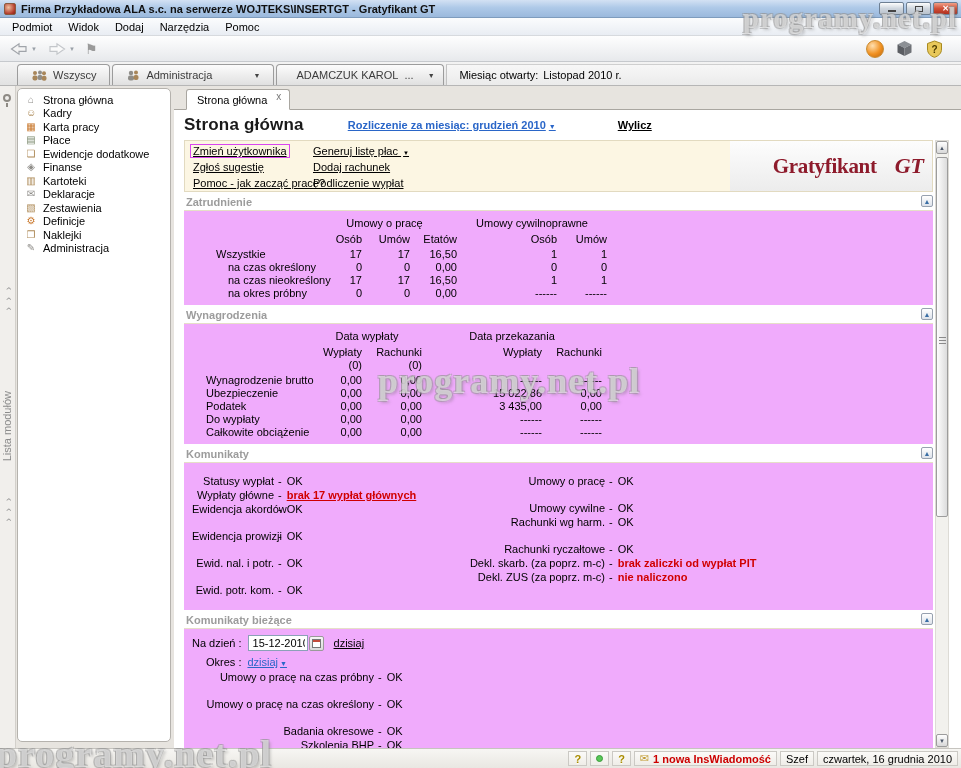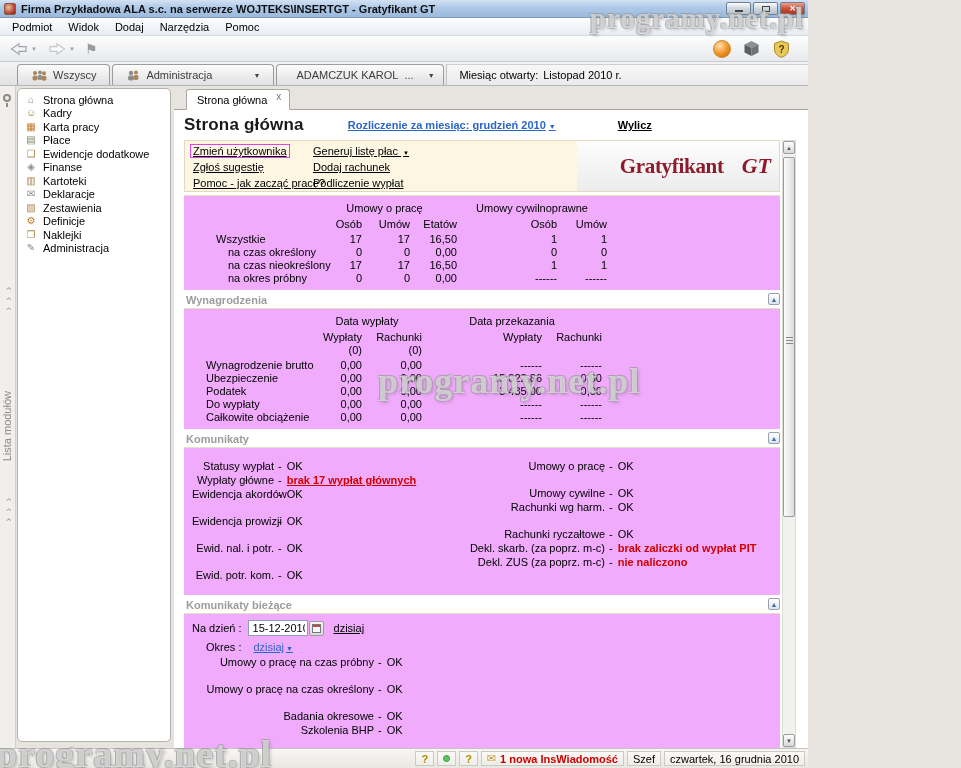--- a/index.html
+++ b/index.html
@@ -1,18 +1,18 @@
 <!DOCTYPE html>
 <html><head>
 <meta charset="utf-8">
 <style>
   * { margin:0; padding:0; box-sizing:border-box; }
   html,body { width:961px; height:768px; overflow:hidden; }
   body { font-family:"Liberation Sans", sans-serif; font-size:11px; color:#000; background:#e7e4df; }
-  .win { position:relative; width:808px; height:768px; display:flex; flex-direction:column; }
+  .win { position:relative; width:961px; height:768px; display:flex; flex-direction:column; }
 
   
   .titlebar { height:18px; display:flex; align-items:center; padding:0 3px 0 4px;
     background:linear-gradient(#d3e1f3,#aec9e8 45%,#9bb9dc); border-bottom:1px solid #7e9cbd; }
   .tb-ico { width:12px; height:12px; border-radius:2px; margin-right:5px;
     background:radial-gradient(circle at 35% 35%, #f0c0a0, #b23a2a 70%, #7c2418); border:1px solid #8a5a40; }
   .tb-title { font-weight:bold; font-size:11px; color:#101010; white-space:nowrap; }
   .winbtns { margin-left:auto; display:flex; gap:2px; }
   .wb { width:25px; height:13px; border:1px solid #6e7f92; border-radius:2px;
     background:linear-gradient(#fdfdfd,#cfd6de 50%,#b9c2cc); display:flex; align-items:center; justify-content:center;
@@ -119,21 +119,21 @@
 
   .kb-body { padding:6px 0 0 8px; height:152px; }
   .kb-ctl { display:flex; align-items:center; height:16px; }
   .date-input { width:60px; height:16px; border:1px solid #8ca0b8; font:11px "Liberation Sans",sans-serif; padding:0 2px 0 4px; margin-left:6px; }
   .cal-btn { width:15px; height:15px; border:1px solid #9a9a9a; border-radius:2px; margin-left:1px;
     background:linear-gradient(#f6f6f6,#dadada); display:flex; align-items:center; justify-content:center; cursor:default; }
   .cal-ico { width:9px; height:9px; border:1px solid #777; background:linear-gradient(#c34c3c 0 2px,#fff 2px); }
   .link-black { text-decoration:underline; cursor:pointer; margin-left:10px; }
   .link-blue { color:#2a66c8; text-decoration:underline; cursor:pointer; }
   .blue-caret { color:#2a66c8; font-size:7px; margin-left:2px; }
-  .kb-okres { margin-top:4px; margin-left:14px; height:14px; display:flex; align-items:center; gap:12px; }
+  .kb-okres { margin-top:4px; margin-left:14px; height:14px; display:flex; align-items:center; gap:6px; }
   .kbrow { display:flex; height:12px; line-height:12px; }
   .kbrow .klbl { width:182px; }
 
   
   .scrollbar { position:absolute; top:30px; bottom:0; right:12px; width:14px; background:#f2f1ed; border:1px solid #dddbd5; }
   .sb-btn { position:absolute; left:0; width:12px; height:13px; background:linear-gradient(#fefefe,#d8d8d8);
     border:1px solid #9c9c9c; border-radius:2px; display:flex; align-items:center; justify-content:center;
     font-size:6px; color:#4a5668; }
   .sb-up { top:0; } .sb-down { bottom:0; }
   .sb-thumb { position:absolute; top:16px; left:0; width:12px; height:360px; background:linear-gradient(90deg,#fdfdfd,#dcdcdc);
@@ -347,20 +347,24 @@
             <span class="qlink">Pomoc - jak zacząć pracę?</span>
             <span class="qlink">Podliczenie wypłat</span>
           </div>
           <div class="logo-band">
             <span class="logo-name">Gratyfikant</span>
             <span class="logo-gt">GT</span>
           </div>
         </div>
 
         <div class="section">
+          <div class="sec-head">
+            <span>Zatrudnienie</span>
+            <span class="collapse-btn">▲</span>
+          </div>
           <div class="sec-body">
             <div class="sec-grid grid-z">
               <span></span>
               <span class="g-group gz-g1">Umowy o pracę</span>
               <span class="g-group gz-g2">Umowy cywilnoprawne</span>
               <span></span>
               <span class="g-colh">Osób</span>
               <span class="g-colh">Umów</span>
               <span class="g-colh">Etatów</span>
               <span class="g-colh">Osób</span>

